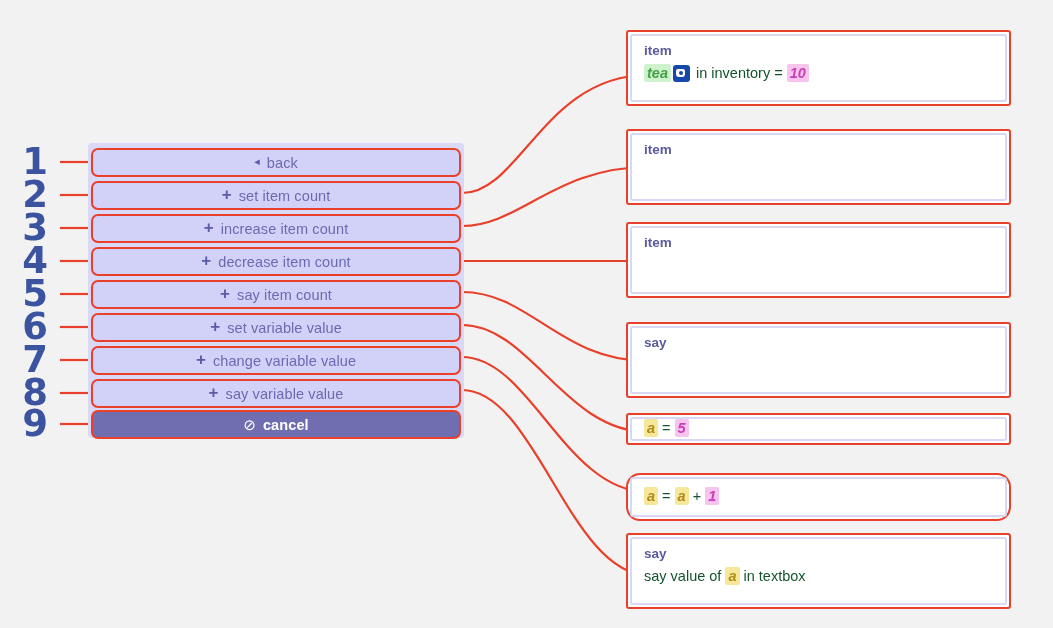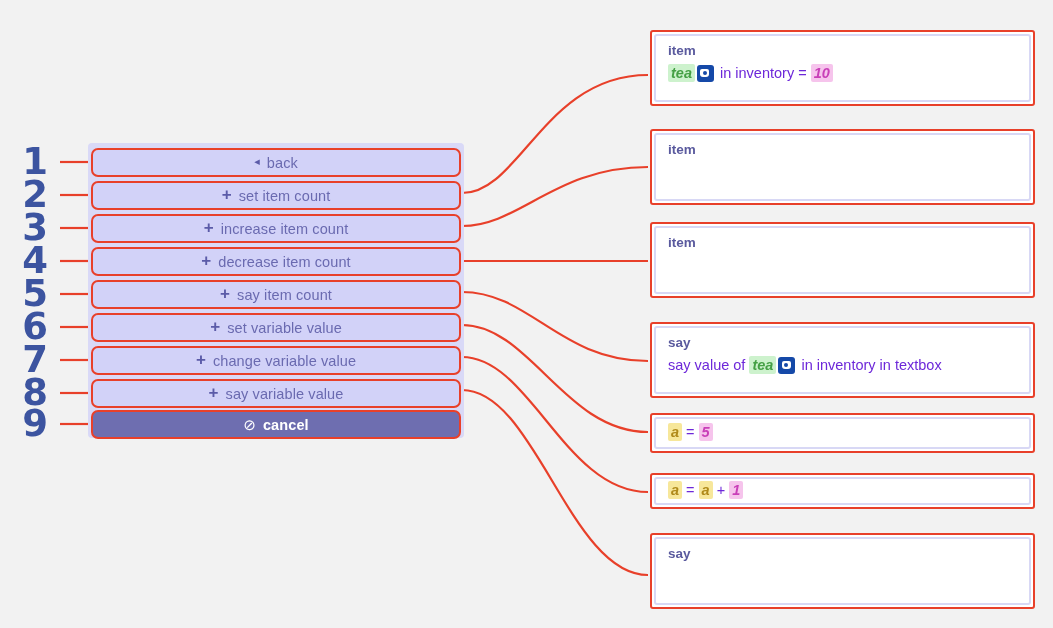--- a/index.html
+++ b/index.html
@@ -100,21 +100,21 @@
   }
   .menu-btn.cancel .glyph {
     color: #ffffff;
     font-size: 15px;
     font-weight: normal;
   }
 
   
   .card {
     position: absolute;
-    left: 650px;
+    left: 626px;
     width: 385px;
     box-sizing: border-box;
     background: #ffffff;
     border: 2px solid #e8402a;
     border-radius: 3px;
     padding: 2px;
   }
   .card-inner {
     border: 2px solid #d8d8f5;
     border-radius: 3px;
@@ -159,21 +159,21 @@
   .tok-num {
     background: #f6c4ec;
     color: #c93fb8;
     font-weight: bold;
   }
   .tok-var {
     background: #f7e79a;
     color: #b08a1a;
     font-weight: bold;
   }
-  .op { color: #6d28d9; }
+  .op { color: #14532d; }
 
   .item-icon {
     display: inline-block;
     width: 17px;
     height: 17px;
     background: #1549a8;
     border-radius: 3px;
     vertical-align: -4px;
     position: relative;
     margin: 0 2px;
@@ -289,33 +289,33 @@
         </div>
       </div>
       <div class="card" style="top: 222px; height: 76px;">
         <div class="card-inner">
           <div class="card-title">item</div>
         </div>
       </div>
       <div class="card" style="top: 322px; height: 76px;">
         <div class="card-inner">
           <div class="card-title">say</div>
-          <div class="card-body"><span class="op">say value of </span><span class="tok tok-item">tea</span><span class="item-icon"></span><span class="op"> in inventory in textbox</span></div>
-        </div>
-      </div>
-      <div class="card no-title" style="top: 413px; height: 40px;">
+        </div>
+      </div>
+      <div class="card no-title" style="top: 413px; height: 32px;">
         <div class="card-inner">
           <div class="card-body"><span class="tok tok-var">a</span><span class="op"> = </span><span class="tok tok-num">5</span></div>
         </div>
       </div>
-      <div class="card no-title" style="top: 473px; height: 36px;">
+      <div class="card no-title" style="top: 473px; height: 48px; border-radius: 14px;">
         <div class="card-inner">
           <div class="card-body"><span class="tok tok-var">a</span><span class="op"> = </span><span class="tok tok-var">a</span><span class="op"> + </span><span class="tok tok-num">1</span></div>
         </div>
       </div>
       <div class="card" style="top: 533px; height: 76px;">
         <div class="card-inner">
           <div class="card-title">say</div>
+          <div class="card-body"><span class="op">say value of </span><span class="tok tok-var">a</span><span class="op"> in textbox</span></div>
         </div>
       </div>
     </div>
 
 </div>
 
 </body></html>

